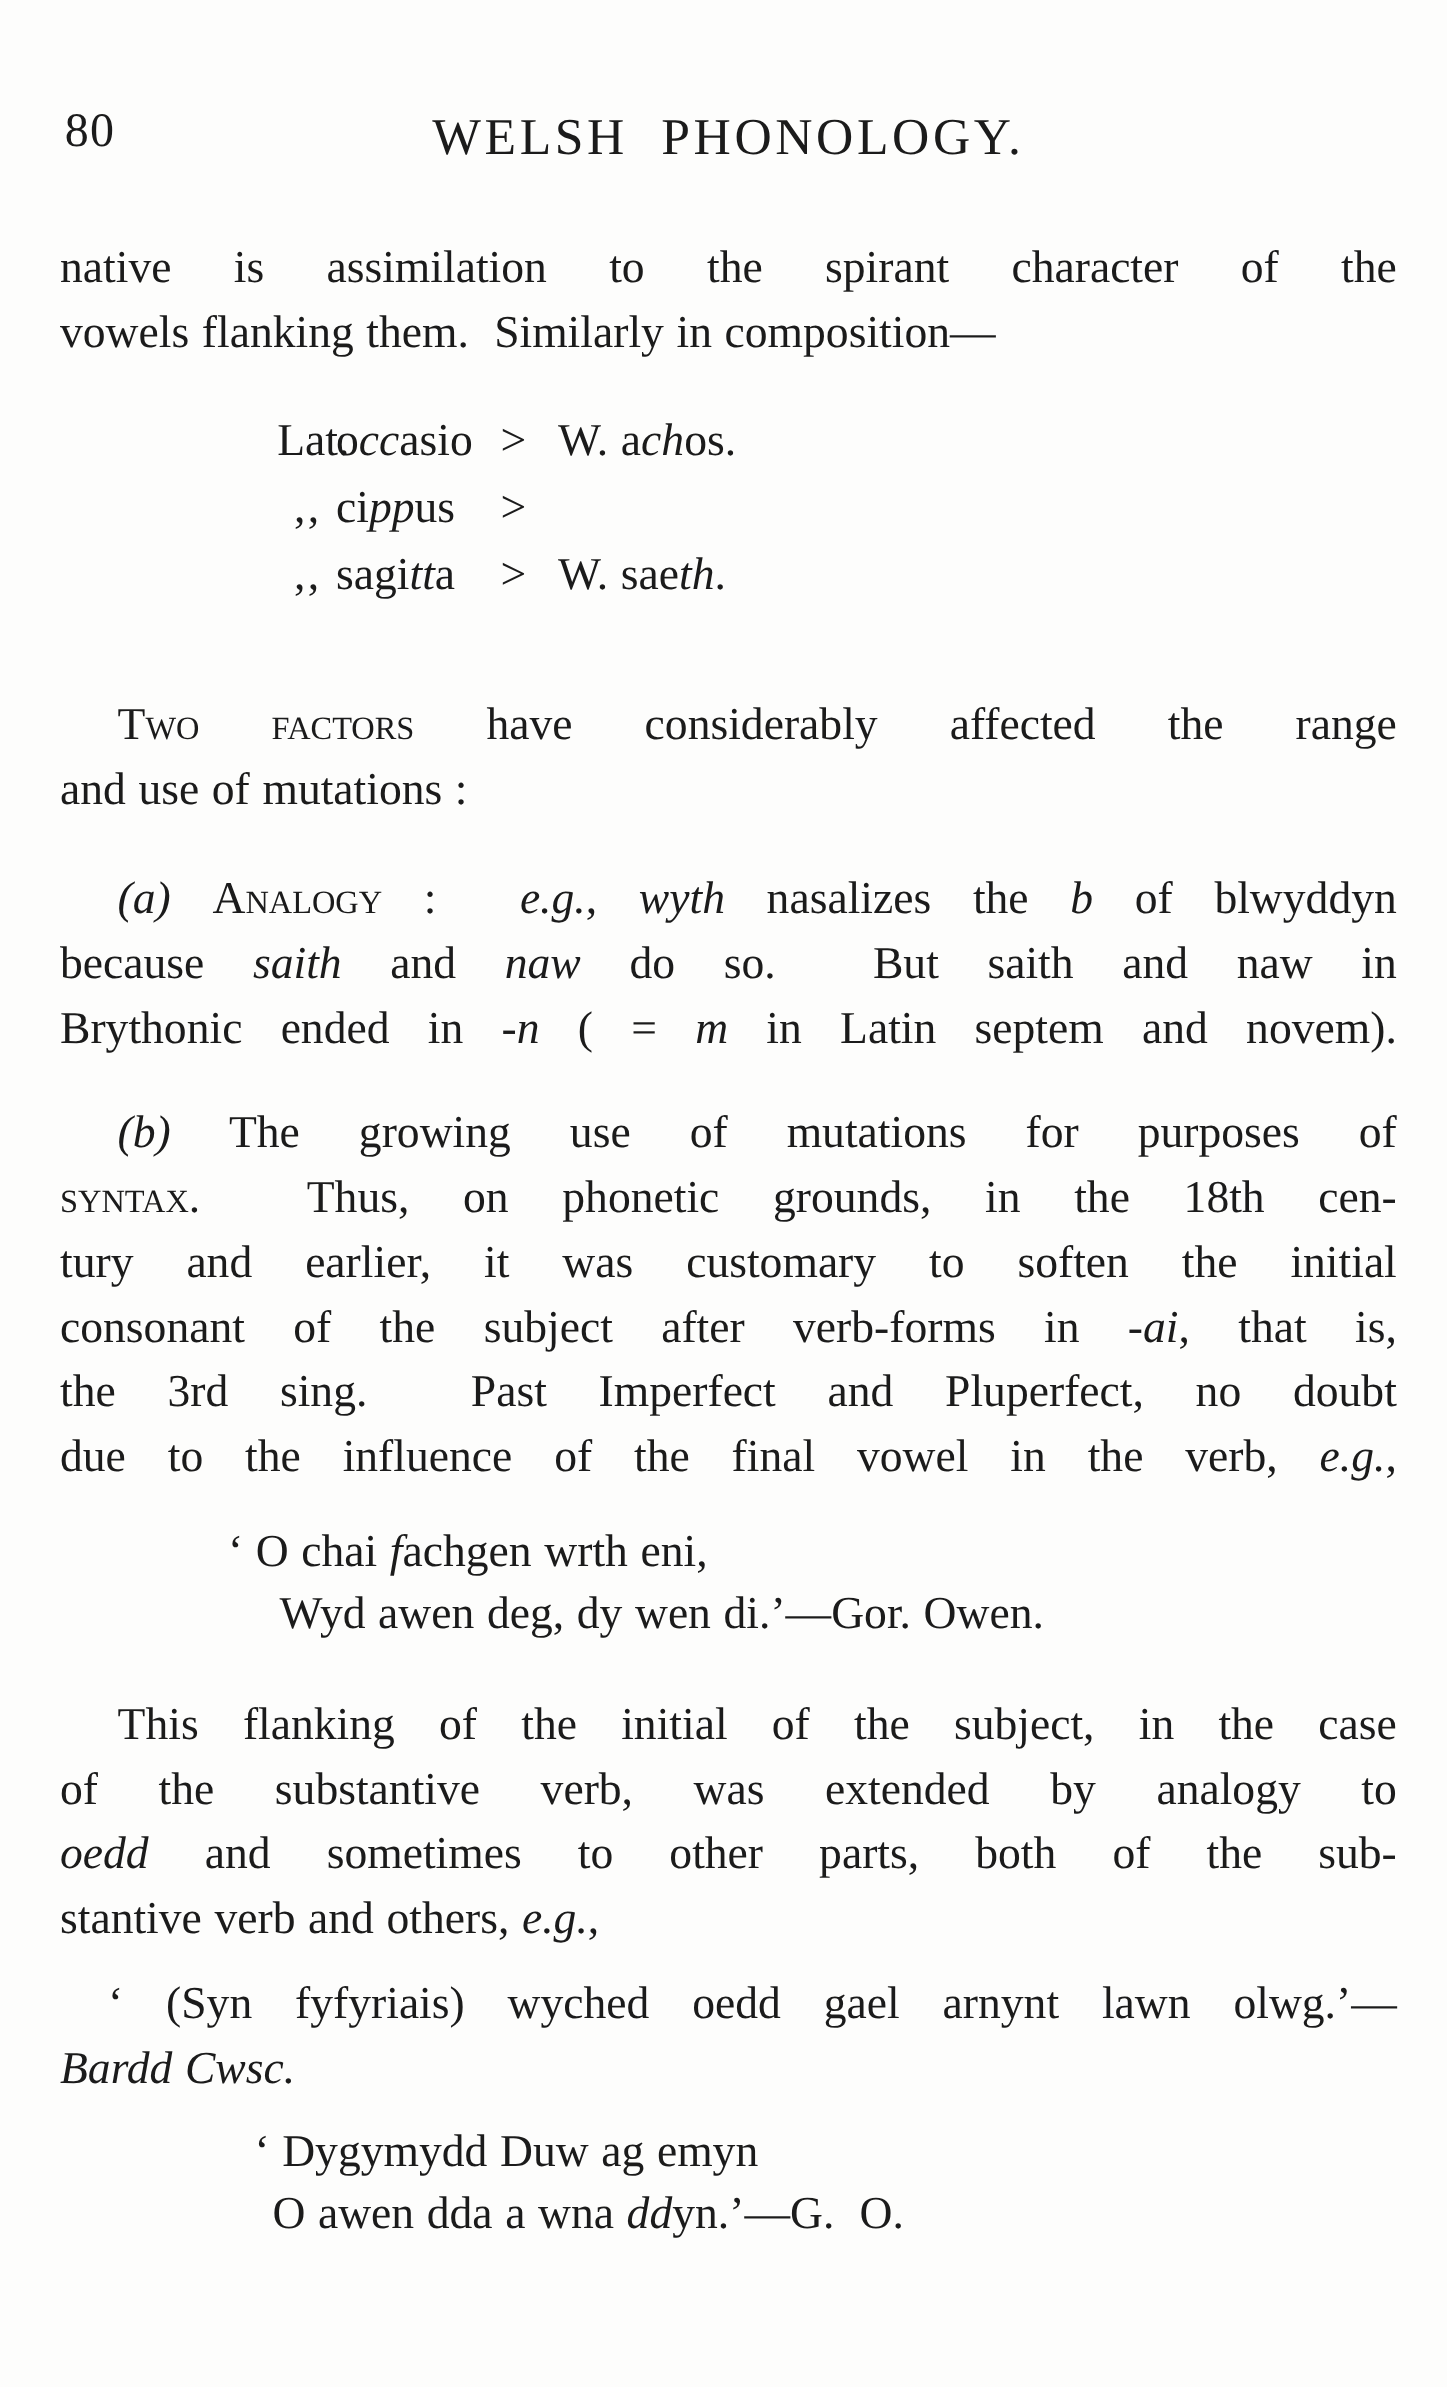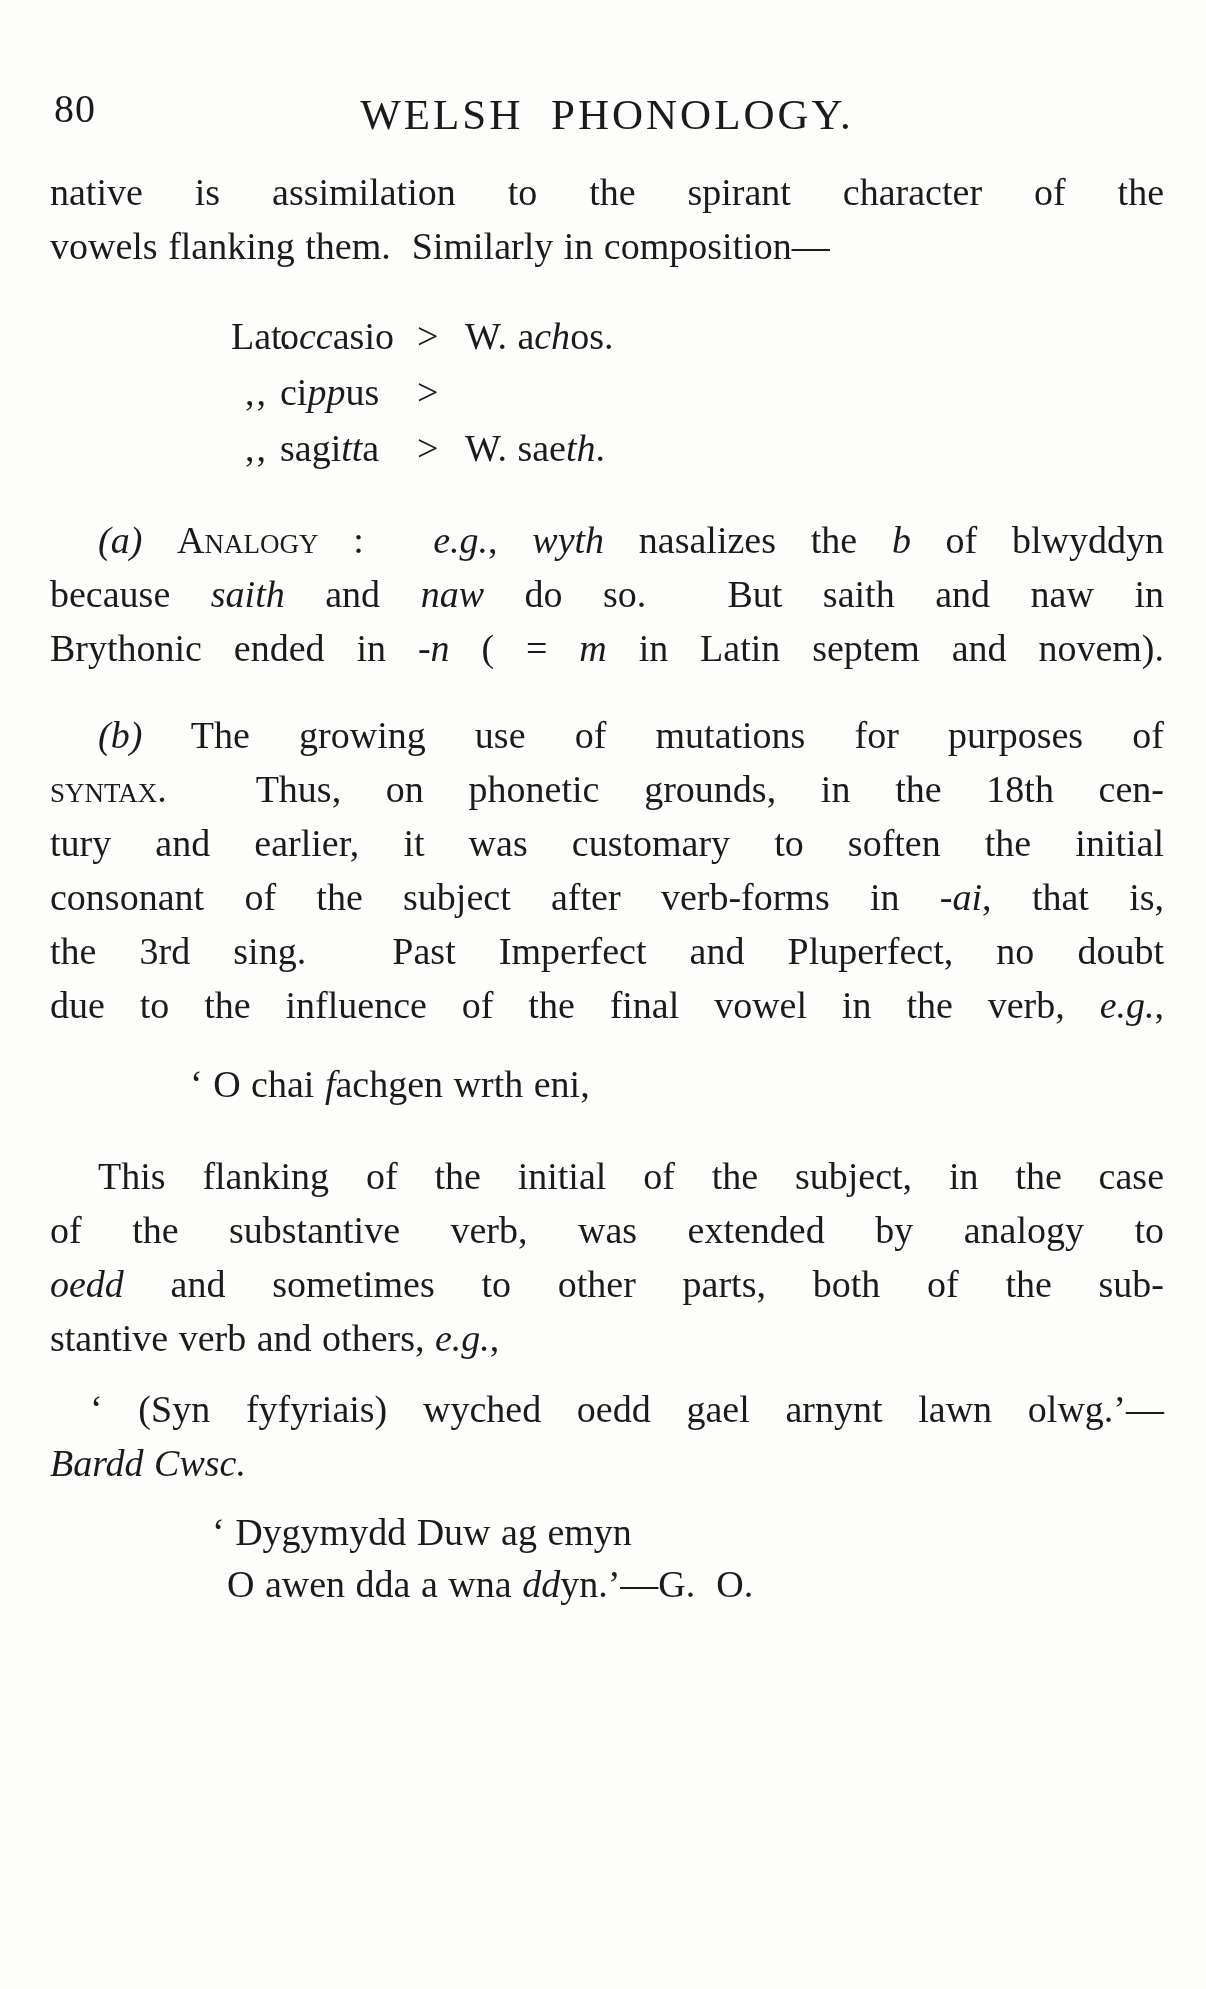--- a/index.html
+++ b/index.html
@@ -14,21 +14,21 @@
     background:var(--paper);
     color:var(--ink);
     font-family:"Liberation Serif","DejaVu Serif",serif;
     font-size:38px;
     line-height:54px;
     padding:86px 42px 0 50px;
     overflow:hidden;
     word-spacing:1px;
   }
   
-  .hdr{position:relative;height:46px;margin-bottom:33px;}
+  .hdr{position:relative;height:46px;margin-bottom:64px;}
   .pgnum{position:absolute;left:4px;top:-4px;font-size:40px;letter-spacing:1px;font-feature-settings:"onum" 1;}
   .runtitle{text-align:center;font-size:43px;letter-spacing:3px;word-spacing:14px;padding-top:2px;}
   
   .ln{text-align:justify;text-align-last:justify;}
   .ln.end{text-align-last:left;}
   .sc{font-variant:small-caps;}
   i{font-style:italic;}
   
   .indent .l0{text-indent:48px;}
   .indent-sm .l0{text-indent:40px;}
@@ -82,38 +82,43 @@
       <span class="ex-arrow">&gt;</span>
     </div>
     <div class="ex-row ditto">
       <span class="ex-label">,,</span>
       <span class="ex-src"><span>sagi</span><i>tt</i><span>a</span></span>
       <span class="ex-arrow">&gt;</span>
       <span class="ex-res"><span>W. sae</span><i>th</i><span>.</span></span>
     </div>
   </div>
 
+  <div id="para-two" class="indent">
+      <div class="ln l0"><span class="sc">Two factors</span><span> have considerably affected the range</span></div>
+      <div class="ln l1 end"><span>and use of mutations :</span></div>
+    </div>
 
   <div id="para-a" class="indent">
       <div class="ln l0"><i>(a)</i><span> </span><span class="sc">Analogy</span><span> :&nbsp; </span><i>e.g.</i><span>, </span><i>wyth</i><span> nasalizes the </span><i>b</i><span> of blwyddyn</span></div>
       <div class="ln l1"><span>because </span><i>saith</i><span> and </span><i>naw</i><span> do so.&nbsp; But saith and naw in</span></div>
       <div class="ln l2"><span>Brythonic ended in </span><i>-n</i><span> ( = </span><i>m</i><span> in Latin septem and novem).</span></div>
     </div>
 
   <div id="para-b" class="indent">
       <div class="ln l0"><i>(b)</i><span> The growing use of mutations for purposes of</span></div>
       <div class="ln l1"><span class="sc">syntax.</span><span>&nbsp; Thus, on phonetic grounds, in the 18th cen-</span></div>
       <div class="ln l2"><span>tury and earlier, it was customary to soften the initial</span></div>
       <div class="ln l3"><span>consonant of the subject after verb-forms in </span><i>-ai</i><span>, that is,</span></div>
       <div class="ln l4"><span>the 3rd sing.&nbsp; Past Imperfect and Pluperfect, no doubt</span></div>
       <div class="ln l5"><span>due to the influence of the final vowel in the verb, </span><i>e.g.</i><span>,</span></div>
     </div>
 
   <div id="verse1" class="verse">
       <div class="ln l0 end"><span>‘ O chai </span><i>f</i><span>achgen wrth eni,</span></div>
+      <div class="ln l1 end"><span>Wyd awen deg, dy wen di.’—Gor. Owen.</span></div>
     </div>
 
   <div id="para-soft" class="indent">
       <div class="ln l0"><span>This flanking of the initial of the subject, in the case</span></div>
       <div class="ln l1"><span>of the substantive verb, was extended by analogy to</span></div>
       <div class="ln l2"><i>oedd</i><span> and sometimes to other parts, both of the sub-</span></div>
       <div class="ln l3 end"><span>stantive verb and others, </span><i>e.g.</i><span>,</span></div>
     </div>
 
   <div id="quote-bardd" class="indent-sm">

